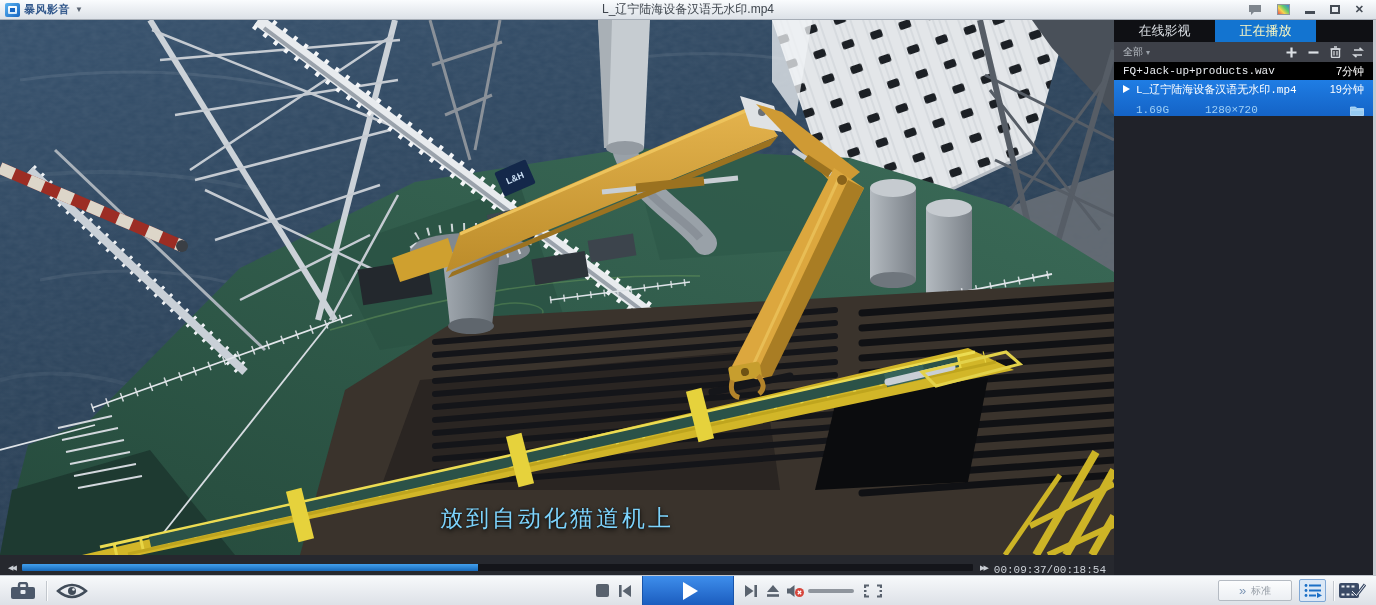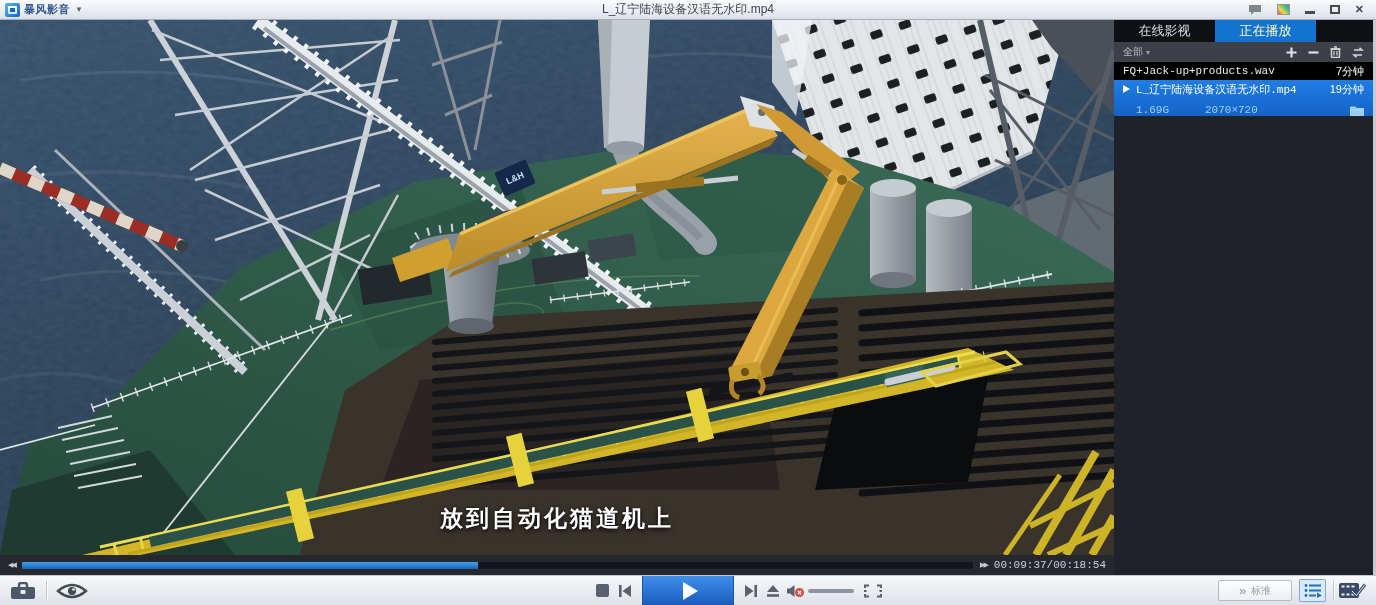--- a/index.html
+++ b/index.html
@@ -23,30 +23,30 @@
   .winbtns { margin-left:auto; display:flex; align-items:center; gap:15px; padding-right:12px; z-index:2; }
   .wb-min { width:10px; height:3px; background:#454c55; margin-top:5px; }
   .wb-max { width:10px; height:9px; border:2px solid #454c55; }
   .wb-close { font-size:11px; font-weight:bold; color:#454c55; line-height:1; }
   .wb-skin { width:13px; height:11px; border:1px solid #8e959d;
     background:linear-gradient(45deg,#e85050 0%,#f6d44e 35%,#5cc96e 65%,#3f7fe0 100%); }
 
   
   .stage { position:absolute; top:20px; left:0; width:1114px; height:535px; background:#2c4156; overflow:hidden; }
   .stage svg { position:absolute; top:0; left:0; }
-  .sub-zh { position:absolute; left:0; right:0; bottom:21px; text-align:center; color:#ffffff;
-    font-size:23px; font-weight:bold; letter-spacing:3px;
+  .sub-zh { position:absolute; left:0; right:0; bottom:21px; text-align:center; color:#7dd3fc;
+    font-size:23px; font-weight:normal; letter-spacing:3px;
     text-shadow:0 2px 5px rgba(0,0,0,.9), 0 0 2px rgba(0,0,0,.7); }
   .sub-en { position:absolute; left:0; right:0; bottom:1px; text-align:center; color:#f5f6f7;
     font-size:18px; letter-spacing:1px;
     text-shadow:0 2px 4px rgba(0,0,0,.9), 0 0 2px rgba(0,0,0,.7); }
 
   
   .progressrow { position:absolute; top:555px; left:0; width:1114px; height:20px; background:#26282e;
-    display:flex; align-items:center; gap:7px; padding:9px 8px; z-index:10; }
+    display:flex; align-items:flex-start; gap:7px; padding:9px 8px; z-index:10; }
   .pb-glyph { color:#c9cdd3; font-size:7px; letter-spacing:-2px; white-space:nowrap; }
   .pb-track { flex:1; height:7px; background:#14151a; border-radius:1px; position:relative; overflow:hidden; }
   .pb-fill { position:absolute; left:0; top:0; bottom:0; background:linear-gradient(#42a0ee,#1668b8); }
   .pb-time { font-family:"Liberation Mono",monospace; font-size:11px; color:#ccd1d8; letter-spacing:0; }
 
   
   .panel { position:absolute; top:20px; left:1114px; width:262px; height:555px; background:#202229;
     border-right:3px solid #c6cbd1; z-index:20; }
   .tabs { height:22px; background:#0f1014; display:flex; }
   .tab { width:101px; text-align:center; line-height:22px; font-size:13px; color:#d9dde2; }
@@ -381,21 +381,21 @@
   </div>
 
   <div class="item2">
     <div class="item2-line1">
       <span class="playtri"></span>
       <span>L_辽宁陆海设备汉语无水印.mp4</span>
       <span class="item-dur">19分钟</span>
     </div>
     <div class="item2-line2">
       <span>1.69G</span>
-      <span class="item-res">2070×720</span>
+      <span class="item-res">1280×720</span>
       <span class="folder-wrap">
         <svg width="14" height="11" viewBox="0 0 14 11">
           <path d="M0.5 2 h5 l1.5 1.5 h6.5 v7 h-13 z M0.5 5 h13" fill="#96cbf2" stroke="#bfe0f8" stroke-width="0.8"></path>
         </svg>
       </span>
     </div>
   </div>
 </div>
 
 <div class="controlbar">

